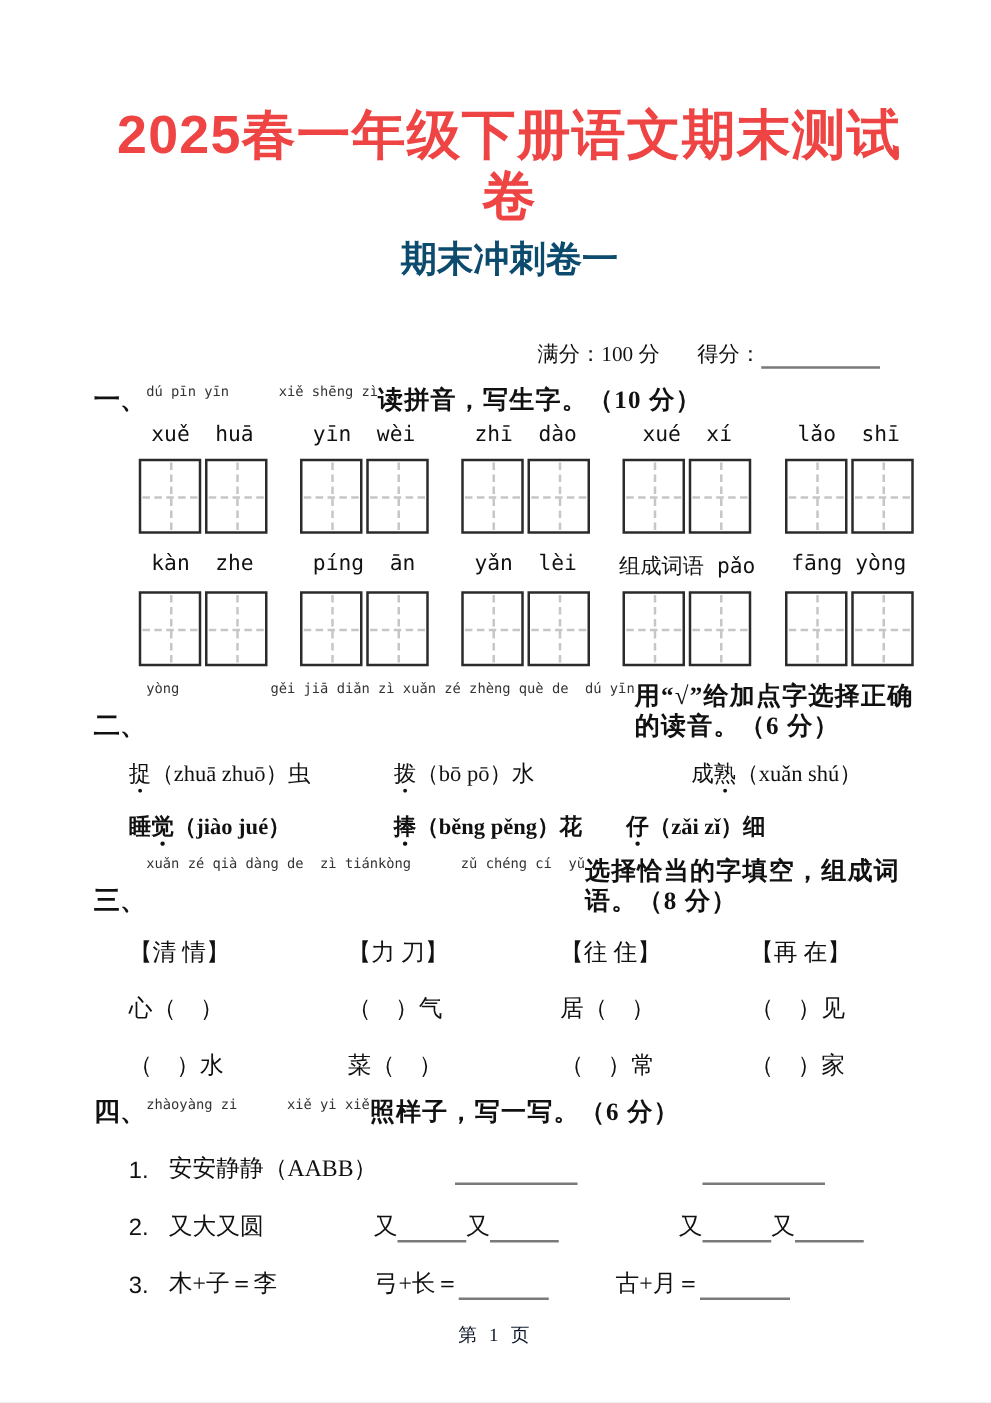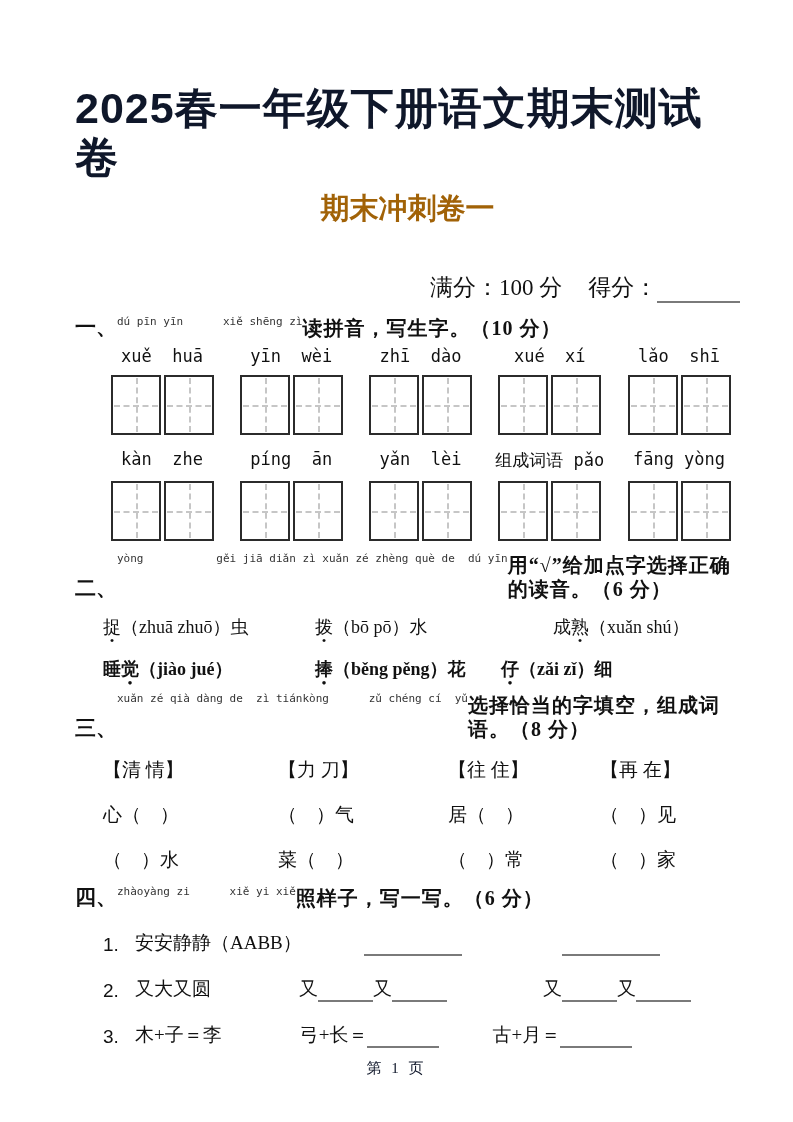--- a/index.html
+++ b/index.html
@@ -9,40 +9,41 @@
     margin:0 auto;
     background:#fff;
     box-sizing:border-box;
     padding:84px 53px 0 75px;
     color:#111;
     font-family:"Liberation Serif", serif;
     overflow:hidden;
   }
   
   .title{
+    text-align:center;
     font-family:"Liberation Sans", sans-serif;
     font-weight:bold;
     font-size:43px;
     line-height:1.15;
     letter-spacing:1px;
-    color:#0f172a;
+    color:#ef4444;
   }
   .subtitle{
     text-align:center;
     font-family:"Liberation Sans", sans-serif;
     font-weight:bold;
     font-size:29px;
     line-height:1.2;
     margin-top:8px;
-    color:#a16207;
+    color:#0c4a6e;
   }
   .score-line{
     margin-top:46px;
     margin-left:355px;
-    font-size:23px;
+    font-size:17px;
     display:flex;
     align-items:flex-end;
     white-space:pre;
   }
   .score-gap{display:inline-block;width:30px;}
   .blank{
     display:inline-block;
     border-bottom:2px solid #7a7a7a;
     height:0.95em;
     vertical-align:baseline;

